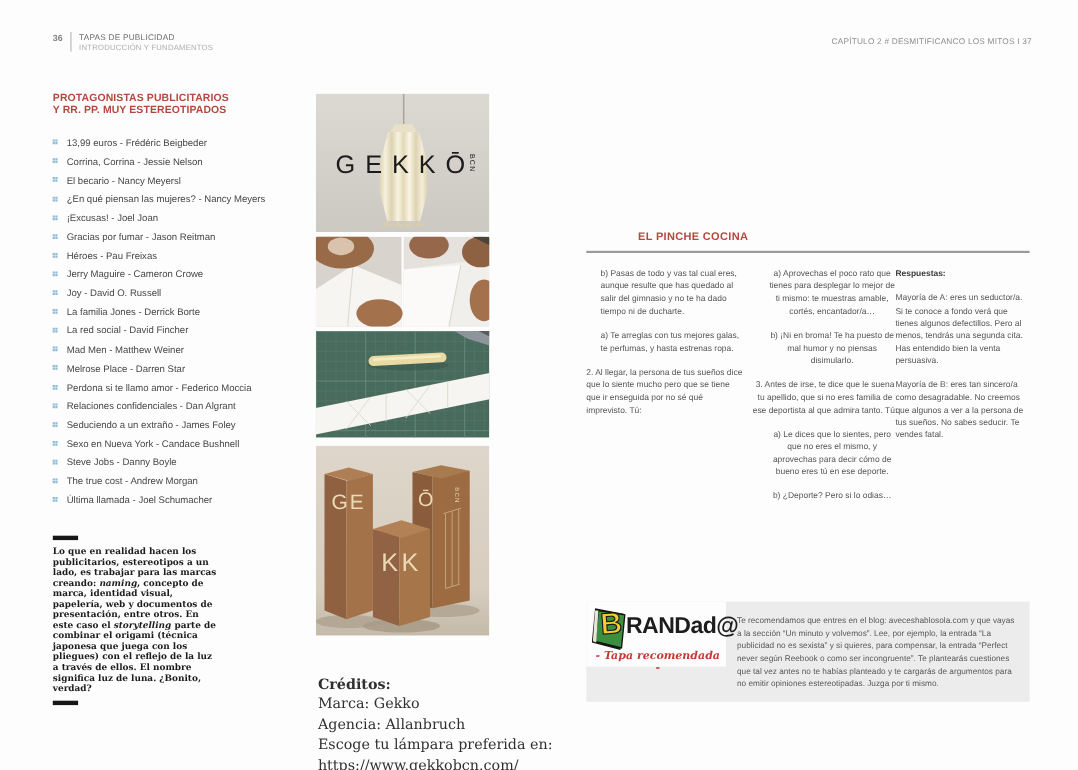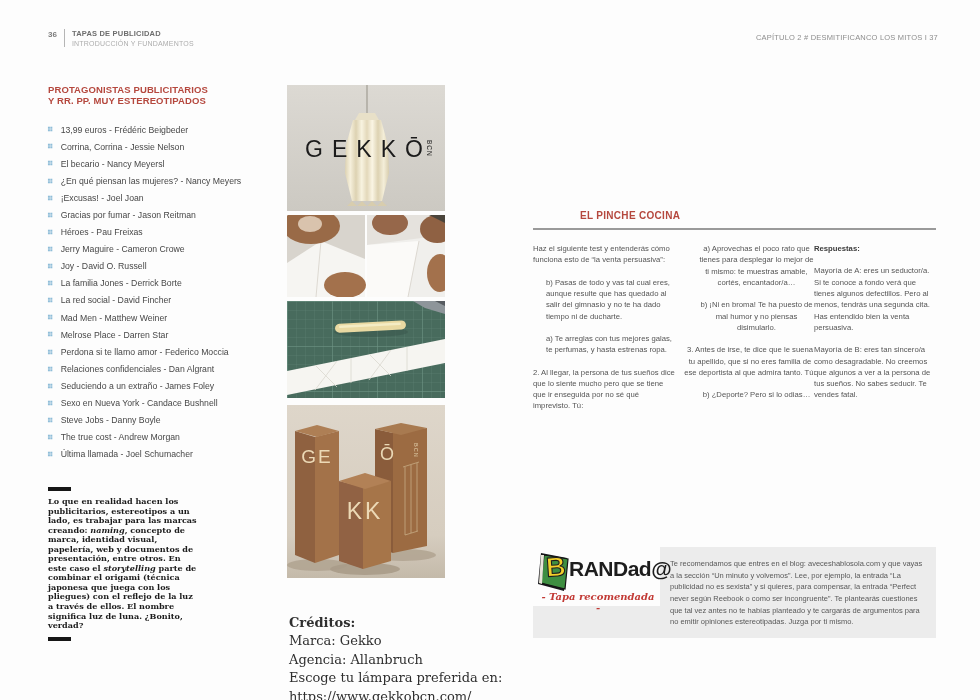--- a/index.html
+++ b/index.html
@@ -3,21 +3,21 @@
 <meta charset="utf-8">
 <style>
   html,body{margin:0;padding:0;background:#ffffff;}
   .spread{position:relative;width:980px;height:700px;background:#fdfdfd;overflow:hidden;
           font-family:"Liberation Sans",sans-serif;}
 
   
   .hdr-l{position:absolute;left:48px;top:29px;display:flex;gap:7px;}
   .hdr-num{font-size:8px;font-weight:bold;color:#7d7d7d;padding-top:1px;}
   .hdr-div{width:1px;background:#b5b5b5;}
-  .hdr-t1{font-size:7.5px;font-weight:bold;color:#6d6d6d;letter-spacing:.2px;}
+  .hdr-t1{font-size:7.5px;font-weight:normal;color:#6d6d6d;letter-spacing:.2px;}
   .hdr-t2{font-size:7px;color:#adadad;margin-top:2px;letter-spacing:.2px;}
   .hdr-r{position:absolute;right:42px;top:33px;font-size:7.5px;color:#8d8d8d;letter-spacing:.2px;}
 
   
   .lp-head{position:absolute;left:48px;top:84px;width:160px;font-size:9.5px;line-height:1.2;
            font-weight:bold;color:#b5483e;letter-spacing:.1px;}
   .movies{position:absolute;left:46px;top:121px;margin:0;padding:0;list-style:none;}
   .movies li{display:flex;align-items:center;gap:7px;height:17.1px;font-size:8.7px;color:#474747;white-space:nowrap;}
   .pin{color:#8fbdd8;font-size:8.5px;display:inline-block;transform:rotate(45deg);line-height:1;}
 
@@ -301,30 +301,30 @@
         <div>Escoge tu lámpara preferida en:</div>
         <div>https://www.gekkobcn.com/</div>
       </div>
   </div>
 
   <div class="rp-title">EL PINCHE COCINA</div>
   <div class="rp-rule"></div>
 
   <div class="col c1">
 
-  <p>Haz el siguiente test y entenderás cómo funciona esto de “la venta persuasiva”:</p>
       <p class="ind">b) Pasas de todo y vas tal cual eres, aunque resulte que has quedado al salir del gimnasio y no te ha dado tiempo ni de ducharte.</p>
       <p class="ind">a) Te arreglas con tus mejores galas, te perfumas, y hasta estrenas ropa.</p>
       <p>2. Al llegar, la persona de tus sueños dice que lo siente mucho pero que se tiene que ir enseguida por no sé qué imprevisto. Tú:</p>
     </div>
   <div class="col c2">
 
   <p class="ind">a) Aprovechas el poco rato que tienes para desplegar lo mejor de ti mismo: te muestras amable, cortés, encantador/a…</p>
       <p class="ind">b) ¡Ni en broma! Te ha puesto de mal humor y no piensas disimularlo.</p>
       <p>3. Antes de irse, te dice que le suena tu apellido, que si no eres familia de ese deportista al que admira tanto. Tú:</p>
+      <p class="ind">a) Le dices que lo sientes, pero que no eres el mismo, y aprovechas para decir cómo de bueno eres tú en ese deporte.</p>
       <p class="ind">b) ¿Deporte? Pero si lo odias…</p>
     </div>
   <div class="col c3">
     <p class="rhead">Respuestas:</p>
     <div>
 
     <p>Mayoría de A: eres un seductor/a. Si te conoce a fondo verá que tienes algunos defectillos. Pero al menos, tendrás una segunda cita. Has entendido bien la venta persuasiva.</p>
         <p>Mayoría de B: eres tan sincero/a como desagradable. No creemos que algunos a ver a la persona de tus sueños. No sabes seducir. Te vendes fatal.</p>
       </div>
   </div>

